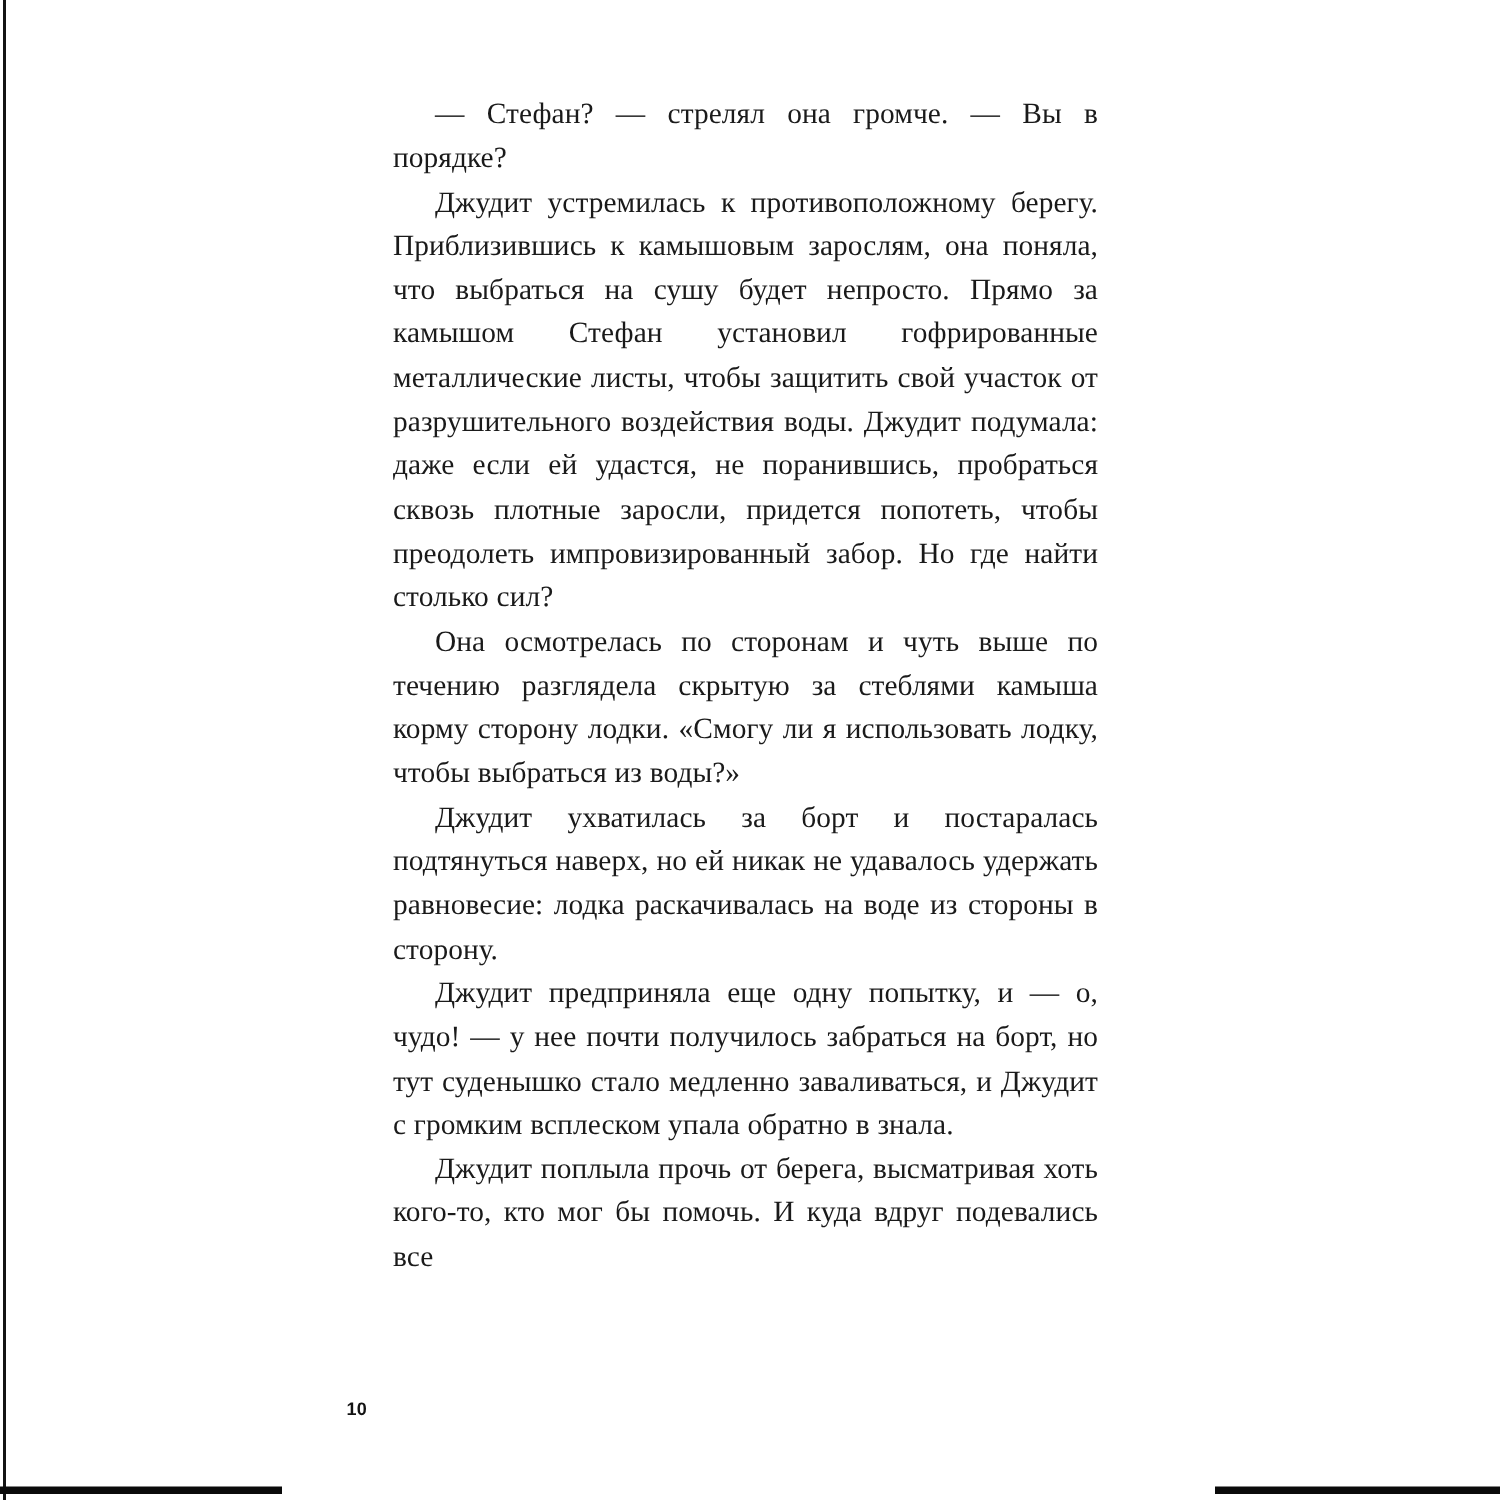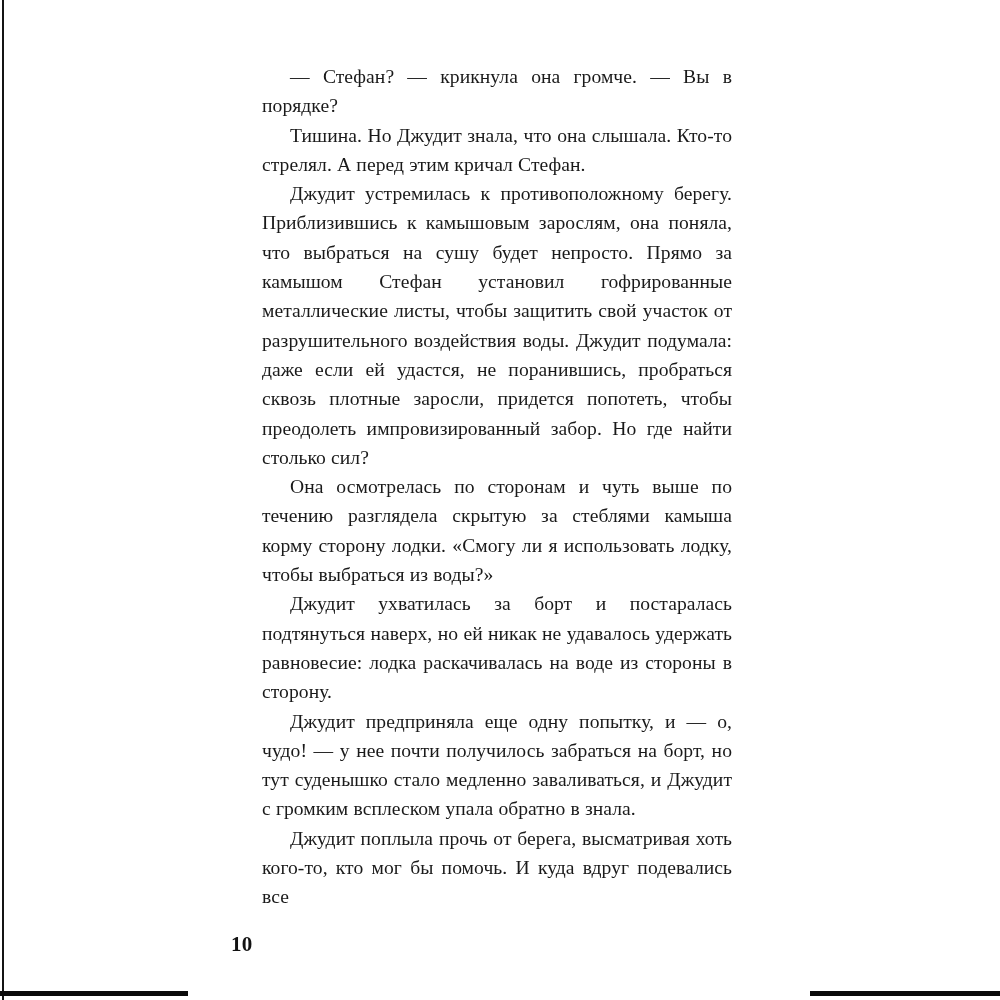--- a/index.html
+++ b/index.html
@@ -69,37 +69,36 @@
     letter-spacing: 0.05px;
     -webkit-font-smoothing: antialiased;
     word-spacing: 0.2px;
   }
 
   
   #page-number {
     position: absolute;
     left: 231px;
     top: 932px;
-    font-family: Liberation Serif, serif;
+    font-family: Liberation Sans, sans-serif;
     font-weight: bold;
-    font-size: 21px;
+    font-size: 12px;
     color: #121212;
     letter-spacing: 0.2px;
   }
 </style>
 </head>
 <body>
 
 <div id="page">
 
   <div id="gutter-line"></div>
 
   <div id="text-column">
-    <p class="para">— Стефан? — крикнула она громче. — Вы в порядке?</p>
-    <p class="para">Тишина. Но Джудит знала, что она слышала. Кто-то стрелял. А перед этим кричал Стефан.</p>
+    <p class="para">— Стефан? — стрелял она громче. — Вы в порядке?</p>
     <p class="para">Джудит устремилась к противоположному берегу. Приблизившись к камышовым зарослям, она поняла, что выбраться на сушу будет непросто. Прямо за камышом Стефан установил гофрированные металлические листы, чтобы защитить свой участок от разрушительного воздействия воды. Джудит подумала: даже если ей удастся, не поранившись, пробраться сквозь плотные заросли, придется попотеть, чтобы преодолеть импровизированный забор. Но где найти столько сил?</p>
     <p class="para">Она осмотрелась по сторонам и чуть выше по течению разглядела скрытую за стеблями камыша корму сторону лодки. «Смогу ли я использовать лодку, чтобы выбраться из воды?»</p>
     <p class="para">Джудит ухватилась за борт и постаралась подтянуться наверх, но ей никак не удавалось удержать равновесие: лодка раскачивалась на воде из стороны в сторону.</p>
     <p class="para">Джудит предприняла еще одну попытку, и — о, чудо! — у нее почти получилось забраться на борт, но тут суденышко стало медленно заваливаться, и Джудит с громким всплеском упала обратно в знала.</p>
     <p class="para">Джудит поплыла прочь от берега, высматривая хоть кого-то, кто мог бы помочь. И куда вдруг подевались все</p>
   </div>
 
   <div id="page-number">10</div>
 
   <div id="bottom-bar-left"></div>

